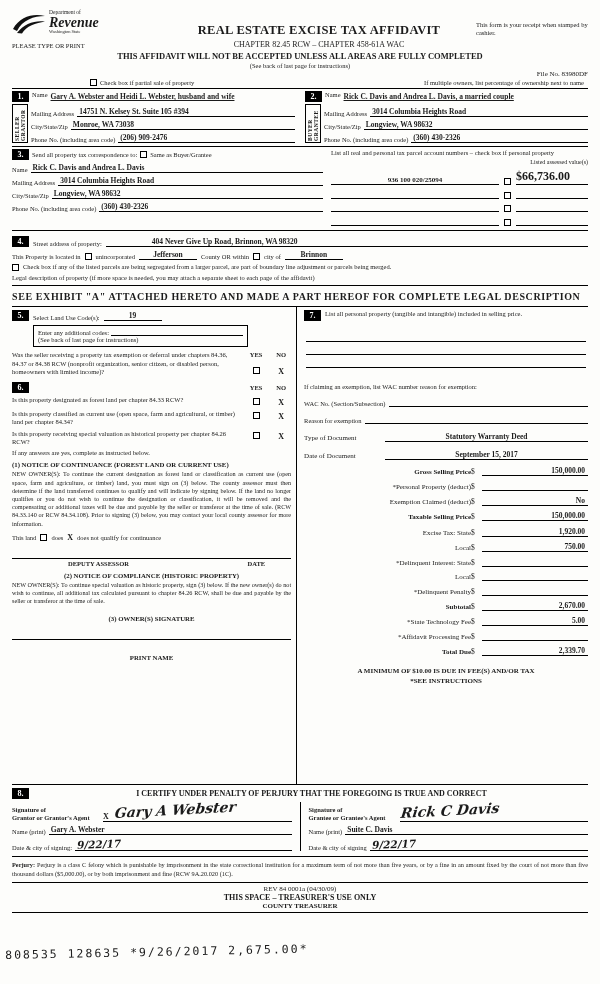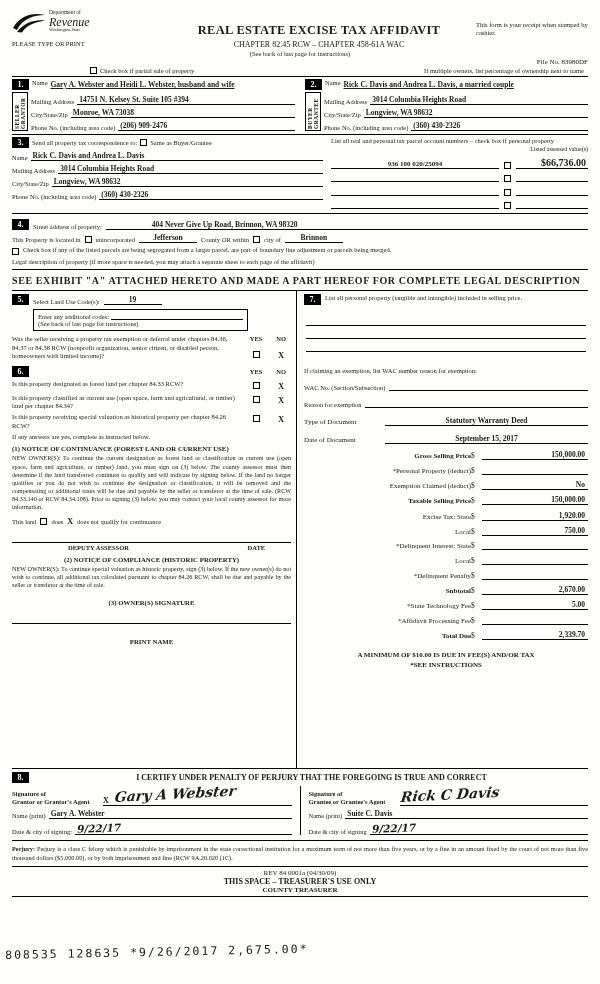--- a/index.html
+++ b/index.html
@@ -13,21 +13,21 @@
   .small { font-size:6.5px; }
   .linefill { flex:1; border-bottom:1px solid #000; min-height:8px; }
   .xm { font-weight:bold; font-size:8px; }
 
   
   .hdr { display:flex; align-items:flex-start; }
   .hdr-left { width:150px; }
   .logo { display:flex; align-items:center; gap:3px; }
   .logo-text { line-height:1.05; }
   .logo-dept { font-size:5.5px; }
-  .logo-name { font-size:12px; font-weight:normal; font-style:italic; }
+  .logo-name { font-size:14px; font-weight:bold; font-style:italic; }
   .logo-state { font-size:4.5px; }
   .please { font-size:6.5px; margin-top:7px; }
   .hdr-center { flex:1; text-align:center; padding-top:13px; }
   .title { font-size:12.5px; font-weight:bold; letter-spacing:.3px; }
   .chapter { font-size:8px; margin-top:2px; }
   .hdr-right { width:112px; font-size:6.5px; padding-top:11px; line-height:1.25; }
   .warning { text-align:center; font-weight:bold; font-size:8.5px; margin-top:2px; }
   .seeback { text-align:center; font-size:6.5px; margin-top:1px; }
   .fileno { text-align:right; font-size:7px; margin-top:1px; }
   .partialrow { display:flex; justify-content:space-between; align-items:center; font-size:6.5px; padding:1px 4px 2px 78px; border-bottom:1px solid #000; gap:4px; }
@@ -48,21 +48,21 @@
 
   
   .sec3 { display:flex; gap:8px; border-bottom:1px solid #000; padding:2px 0 4px; }
   .sec3-left { width:54%; }
   .sec3-hdr { display:flex; gap:3px; align-items:center; font-size:6.5px; }
   .sec3-right { flex:1; font-size:6.5px; min-width:0; }
   .sec3-rh { line-height:1.25; }
   .assessed { text-align:right; font-size:6px; margin-top:1px; }
   .parcelrow { display:flex; align-items:flex-end; gap:5px; margin-top:4.5px; }
   .pn { flex:1; border-bottom:1px solid #000; font-weight:bold; font-size:7px; text-align:center; min-height:9px; }
-  .pv { width:72px; border-bottom:1px solid #000; font-weight:bold; font-size:10px; text-align:right; min-height:9px; flex:none; padding-right:2px; }
+  .pv { width:72px; border-bottom:1px solid #000; font-weight:bold; font-size:12px; min-height:9px; flex:none; padding-right:2px; }
 
   
   .sec4 { border-bottom:1px solid #000; padding:2px 0 3px; }
   .s4row { display:flex; gap:4px; align-items:flex-end; margin-top:3px; font-size:6.5px; }
   .s4street-val { padding-left:46px; }
   .ival { font-weight:bold; font-size:7.5px; border-bottom:1px solid #000; min-width:58px; text-align:center; padding:0 4px; }
   .s4wrap { flex:1; line-height:1.3; }
 
   .exhibit { font-weight:bold; font-size:10px; letter-spacing:.6px; padding:5px 0 4px; border-bottom:1px solid #000; }
 
@@ -156,20 +156,21 @@
         </div>
       </div>
       <div class="please">PLEASE TYPE OR PRINT</div>
     </div>
     <div class="hdr-center">
       <div class="title">REAL ESTATE EXCISE TAX AFFIDAVIT</div>
       <div class="chapter">CHAPTER 82.45 RCW – CHAPTER 458-61A WAC</div>
     </div>
     <div class="hdr-right">This form is your receipt when stamped by cashier.</div>
   </div>
+  <div class="warning">THIS AFFIDAVIT WILL NOT BE ACCEPTED UNLESS ALL AREAS ARE FULLY COMPLETED</div>
   <div class="seeback">(See back of last page for instructions)</div>
   <div class="fileno">File No. 83980DF</div>
   <div class="partialrow">
     <span class="lft">
       <span class="cb"></span>
       <span>Check box if partial sale of property</span>
     </span>
     <span>If multiple owners, list percentage of ownership next to name</span>
   </div>
 

